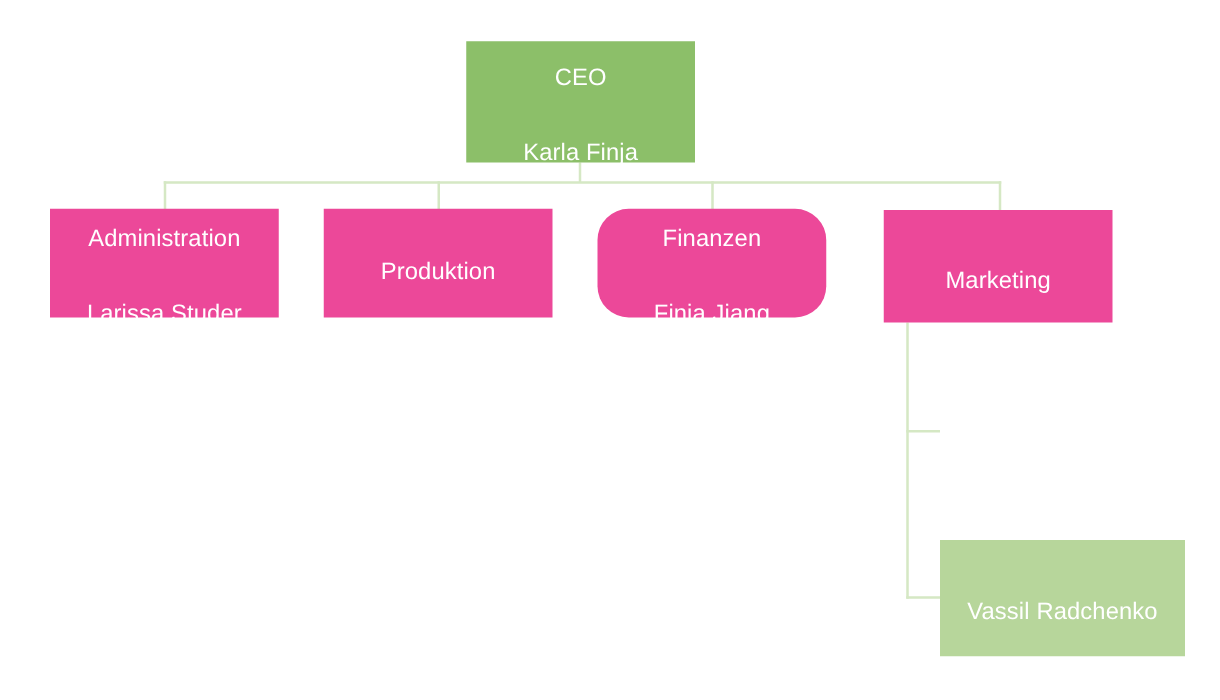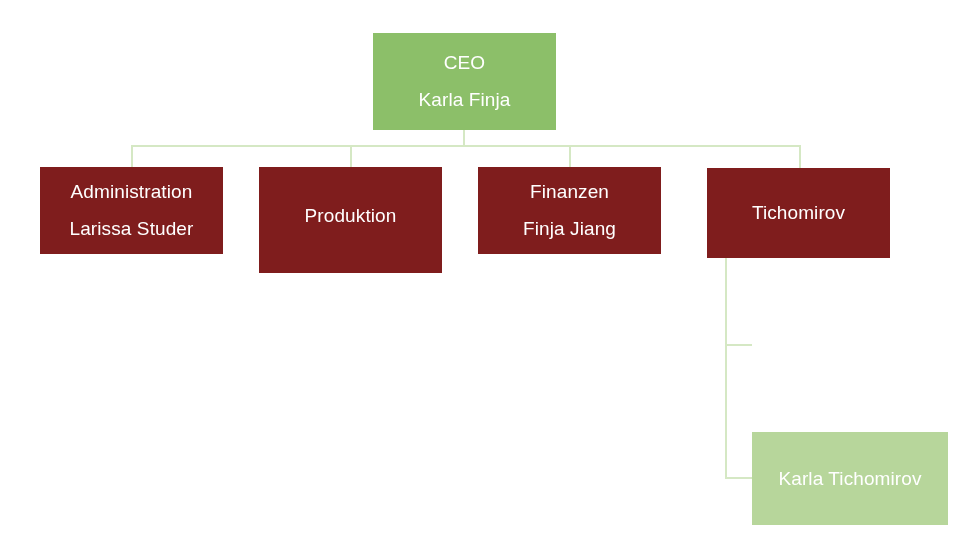--- a/index.html
+++ b/index.html
@@ -30,26 +30,27 @@
     line-height: 1.45;
     font-size: 19px;
     letter-spacing: 0.1px;
     padding: 2px 6px;
     z-index: 3;
   }
   .node .line-title,
   .node .line-person {
     display: block;
     white-space: nowrap;
+    margin-top: 23px;
   }
   .node .line-title { margin-bottom: 9px; }
   .node.single .line-title { margin-bottom: 0; }
 
   .level-0 { background: #8CBF69; }
-  .level-1 { background: #7f1d1d; }
+  .level-1 { background: #ec4899; }
   .level-2 { background: #B7D69B; }
 
   .connector {
     position: absolute;
     background: #D5E8C4;
     z-index: 1;
   }
   .connector.v { width: 2px; }
   .connector.h { height: 2px; }
 </style>
@@ -73,31 +74,31 @@
   <div class="node level-0" style="left:373px; top:33px; width:183px; height:97px;">
     <span class="line-title">CEO</span>
     <span class="line-person">Karla Finja</span>
   </div>
 
   <div class="node level-1" style="left:40px; top:167px; width:183px; height:87px;">
     <span class="line-title">Administration</span>
     <span class="line-person">Larissa Studer</span>
   </div>
 
-  <div class="node level-1" style="left:259px; top:167px; width:183px; height:106px;">
+  <div class="node level-1" style="left:259px; top:167px; width:183px; height:87px;">
     <span class="line-title">Produktion</span>
   </div>
 
-  <div class="node level-1" style="left:478px; top:167px; width:183px; height:87px;">
+  <div class="node level-1" style="left:478px; top:167px; width:183px; height:87px;border-radius:25px;">
     <span class="line-title">Finanzen</span>
     <span class="line-person">Finja Jiang</span>
   </div>
 
   <div class="node level-1 single" style="left:707px; top:168px; width:183px; height:90px;">
-    <span class="line-title">Tichomirov</span>
+    <span class="line-title">Marketing</span>
   </div>
 
 
   <div class="node level-2 single" style="left:752px; top:432px; width:196px; height:93px;">
-    <span class="line-title">Karla Tichomirov</span>
+    <span class="line-title">Vassil Radchenko</span>
   </div>
 
 </div>
 
 </body></html>

